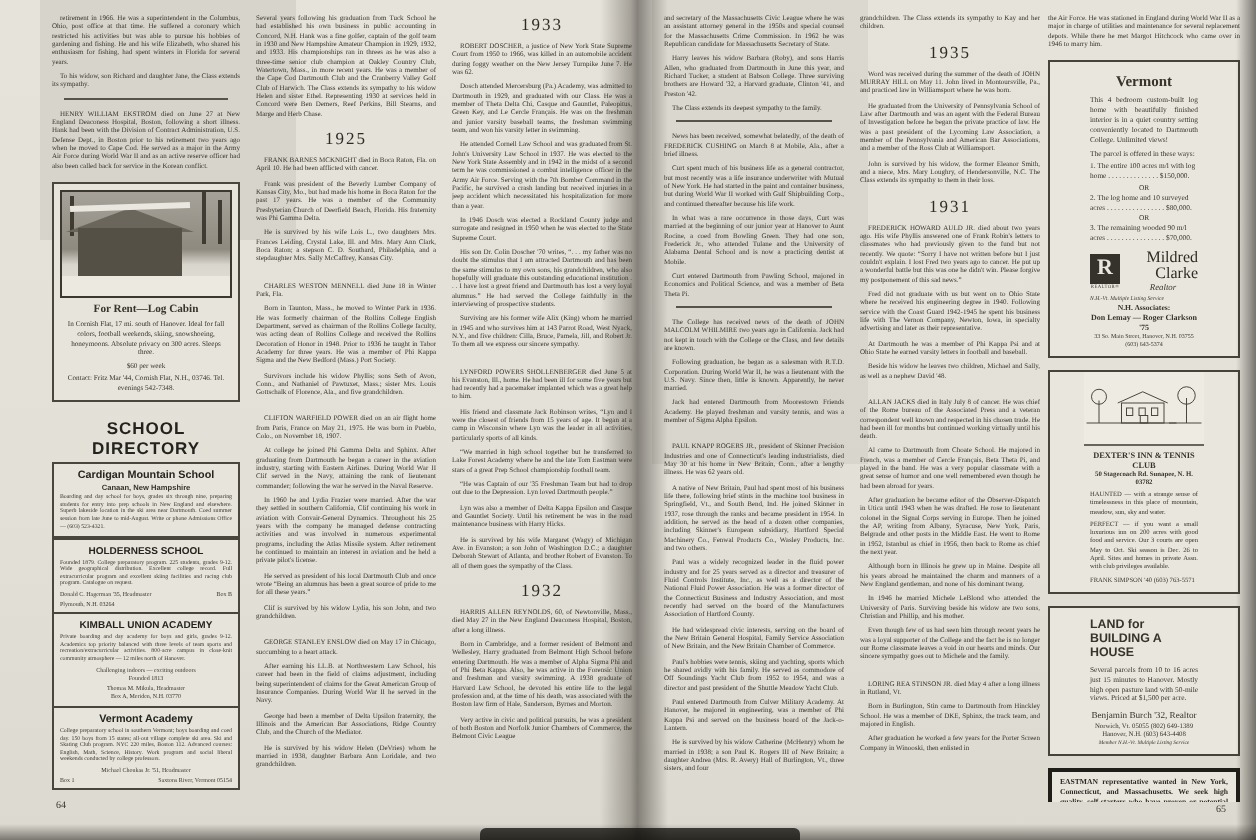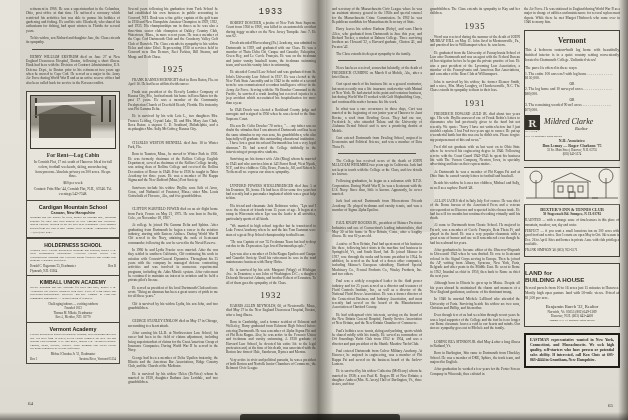--- a/index.html
+++ b/index.html
@@ -39,29 +39,29 @@
   #dir-header{font-family:"Liberation Sans","DejaVu Sans",sans-serif;font-weight:bold;font-size:8.5px;letter-spacing:.5px;text-align:center;margin:8px 0 3px 0;color:#24221d;}
   .school{border:.8px solid #4a463e;padding:2px 3px;margin-top:-0.8px;background:#e7e4dc;}
   .sch-name{font-family:"Liberation Sans","DejaVu Sans",sans-serif;font-weight:bold;text-align:center;margin:1px 0;color:#26241f;}
   .sch-name.lg{font-size:5.4px;}
   .sch-name.md{font-size:5.0px;}
   .sch-loc{font-family:"Liberation Sans","DejaVu Sans",sans-serif;font-weight:bold;font-size:3.8px;text-align:center;margin:0 0 1px 0;}
   .sch-text{font-size:2.9px;line-height:1.25;text-align:justify;margin:1px 0;}
   .sch-line{font-size:3.0px;text-align:center;margin:.5px 0;}
   .sch-split{display:flex;justify-content:space-between;font-size:3.0px;margin-top:1px;}
   
-  .rad{border:.9px solid #47433b;background:#e9e6de;padding:4px 0;margin-top:6px;}
+  .rad{border:.9px solid #47433b;background:#e9e6de;padding:4px 20px;margin-top:6px;}
   #vt-title{font-size:7.5px;font-weight:bold;text-align:center;margin:1px 0 3px 0;}
   .rad-body{font-size:3.7px;line-height:1.3;text-align:justify;margin:0 0 3px 0;}
   .rad-item{font-size:3.7px;line-height:1.3;margin:0 0 1px 0;}
   .rad-or{font-size:3.7px;text-align:center;margin:1px 0;}
   #realtor-row{display:flex;align-items:center;gap:4px;margin:3px 0 2px 0;}
   #realtor-logo{width:15px;height:15px;background:#35322b;color:#e9e6de;display:flex;align-items:center;justify-content:center;font-size:11px;font-weight:bold;font-family:"Liberation Serif",serif;}
   #realtor-logo-label{font-size:2.4px;letter-spacing:.2px;text-align:center;color:#44403a;}
-  .script-name{font-style:italic;font-size:8px;line-height:1;text-align:left;flex:1;color:#2e2b25;}
+  .script-name{font-size:8px;line-height:1;text-align:right;flex:1;color:#2e2b25;}
   .script-sub{font-style:italic;font-size:4.4px;text-align:center;}
   .mls{font-size:2.8px;font-style:italic;margin:1px 0;}
   .assoc-label{font-size:3.8px;font-weight:bold;text-align:center;margin:1px 0 0 0;}
   .assoc{font-size:4px;font-weight:bold;text-align:center;margin:0;}
   .assoc-sm{font-size:3px;text-align:center;margin:0;}
   #dexter-pic{height:36px;border-bottom:.5px solid #6a655c;margin:-2px -3px 2px -3px;background:#eeebe3;}
   #dexter-pic svg{display:block;width:100%;height:100%;}
   .dex-name{font-size:4.2px;font-weight:bold;text-align:center;margin:1px 0 0 0;}
   .dex-addr{font-size:3.4px;font-weight:bold;text-align:center;margin:0 0 2px 0;}
   .dex-p{font-size:3.3px;line-height:1.3;text-align:justify;margin:0 0 2px 0;}
@@ -95,20 +95,21 @@
         <div class="cabin-snowroof"></div>
         <div class="cabin-body"></div>
         <div class="snow"></div>
       </div>
       <div id="cabin-title">For Rent—Log Cabin</div>
       <p class="cabin-text">In Cornish Flat, 17 mi. south of Hanover. Ideal for fall colors, football weekends, skiing, snowshoeing, honeymoons. Absolute privacy on 300 acres. Sleeps three.</p>
       <p class="cabin-rate">$60 per week</p>
       <p class="cabin-text">Contact: Fritz Mar '44, Cornish Flat, N.H., 03746. Tel. evenings 542-7348.</p>
     </div>
 
+    <div id="dir-header">SCHOOL DIRECTORY</div>
 
     <div class="school">
       <div class="sch-name lg">Cardigan Mountain School</div>
       <div class="sch-loc">Canaan, New Hampshire</div>
       <p class="sch-text">Boarding and day school for boys, grades six through nine, preparing students for entry into prep schools in New England and elsewhere. Superb lakeside location in the ski area near Dartmouth. Coed summer session from late June to mid-August. Write or phone Admissions Office — (603) 523-4321.</p>
     </div>
     <div class="school">
       <div class="sch-name md">HOLDERNESS SCHOOL</div>
       <p class="sch-text">Founded 1879. College preparatory program. 225 students, grades 9-12. Wide geographical distribution. Excellent college record. Full extracurricular program and excellent skiing facilities and racing club program. Catalogue on request.</p>
       <div class="sch-split">
@@ -153,21 +154,21 @@
     <p class="bp">He served as president of his local Dartmouth Club and once wrote “Being an alumnus has been a great source of pride to me for all these years.”</p>
     <p class="bp">Clif is survived by his widow Lydia, his son John, and two grandchildren.</p>
     <div class="gap"></div>
     <p class="bp">GEORGE STANLEY ENSLOW died on May 17 in Chicago, succumbing to a heart attack.</p>
     <p class="bp">After earning his LL.B. at Northwestern Law School, his career had been in the field of claims adjustment, including being superintendent of claims for the Great American Group of Insurance Companies. During World War II he served in the Navy.</p>
     <p class="bp">George had been a member of Delta Upsilon fraternity, the Illinois and the American Bar Associations, Ridge Country Club, and the Church of the Mediator.</p>
     <p class="bp">He is survived by his widow Helen (DeVries) whom he married in 1938, daughter Barbara Ann Loridale, and two grandchildren.</p>
   </div>
 
   <div class="col" style="left:226px;width:90px;">
-    <div class="yr" style="margin-top:0;font-family:Liberation Mono, monospace;">1933</div>
+    <div class="yr" style="margin-top:0;">1933</div>
     <p class="bp">ROBERT DOSCHER, a justice of New York State Supreme Court from 1950 to 1966, was killed in an automobile accident during foggy weather on the New Jersey Turnpike June 7. He was 62.</p>
     <p class="bp">Dosch attended Mercersburg (Pa.) Academy, was admitted to Dartmouth in 1929, and graduated with our Class. He was a member of Theta Delta Chi, Casque and Gauntlet, Paleopitus, Green Key, and Le Cercle Français. He was on the freshman and junior varsity baseball teams, the freshman swimming team, and won his varsity letter in swimming.</p>
     <p class="bp">He attended Cornell Law School and was graduated from St. John's University Law School in 1937. He was elected to the New York State Assembly and in 1942 in the midst of a second term he was commissioned a combat intelligence officer in the Army Air Force. Serving with the 7th Bomber Command in the Pacific, he survived a crash landing but received injuries in a jeep accident which necessitated his hospitalization for more than a year.</p>
     <p class="bp">In 1946 Dosch was elected a Rockland County judge and surrogate and resigned in 1950 when he was elected to the State Supreme Court.</p>
     <p class="bp">His son Dr. Colin Doscher '70 writes, “. . . my father was no doubt the stimulus that I am attracted Dartmouth and has been the same stimulus to my own sons, his grandchildren, who also hopefully will graduate this outstanding educational institution . . . I have lost a great friend and Dartmouth has lost a very loyal alumnus.” He had served the College faithfully in the interviewing of prospective students.</p>
     <p class="bp">Surviving are his former wife Alix (King) whom he married in 1945 and who survives him at 143 Parrot Road, West Nyack, N.Y., and five children: Cilla, Bruce, Pamela, Jill, and Robert Jr. To them all we express our sincere sympathy.</p>
     <div class="gap"></div>
     <p class="bp">LYNFORD POWERS SHOLLENBERGER died June 5 at his Evanston, Ill., home. He had been ill for some five years but had recently had a pacemaker implanted which was a great help to him.</p>
     <p class="bp">His friend and classmate Jack Robinson writes, “Lyn and I were the closest of friends from 15 years of age. It began at a camp in Wisconsin where Lyn was the leader in all activities, particularly sports of all kinds.</p>
     <p class="bp">“We married in high school together but he transferred to Lake Forest Academy where he and the late Tom Eastman were stars of a great Prep School championship football team.</p>

